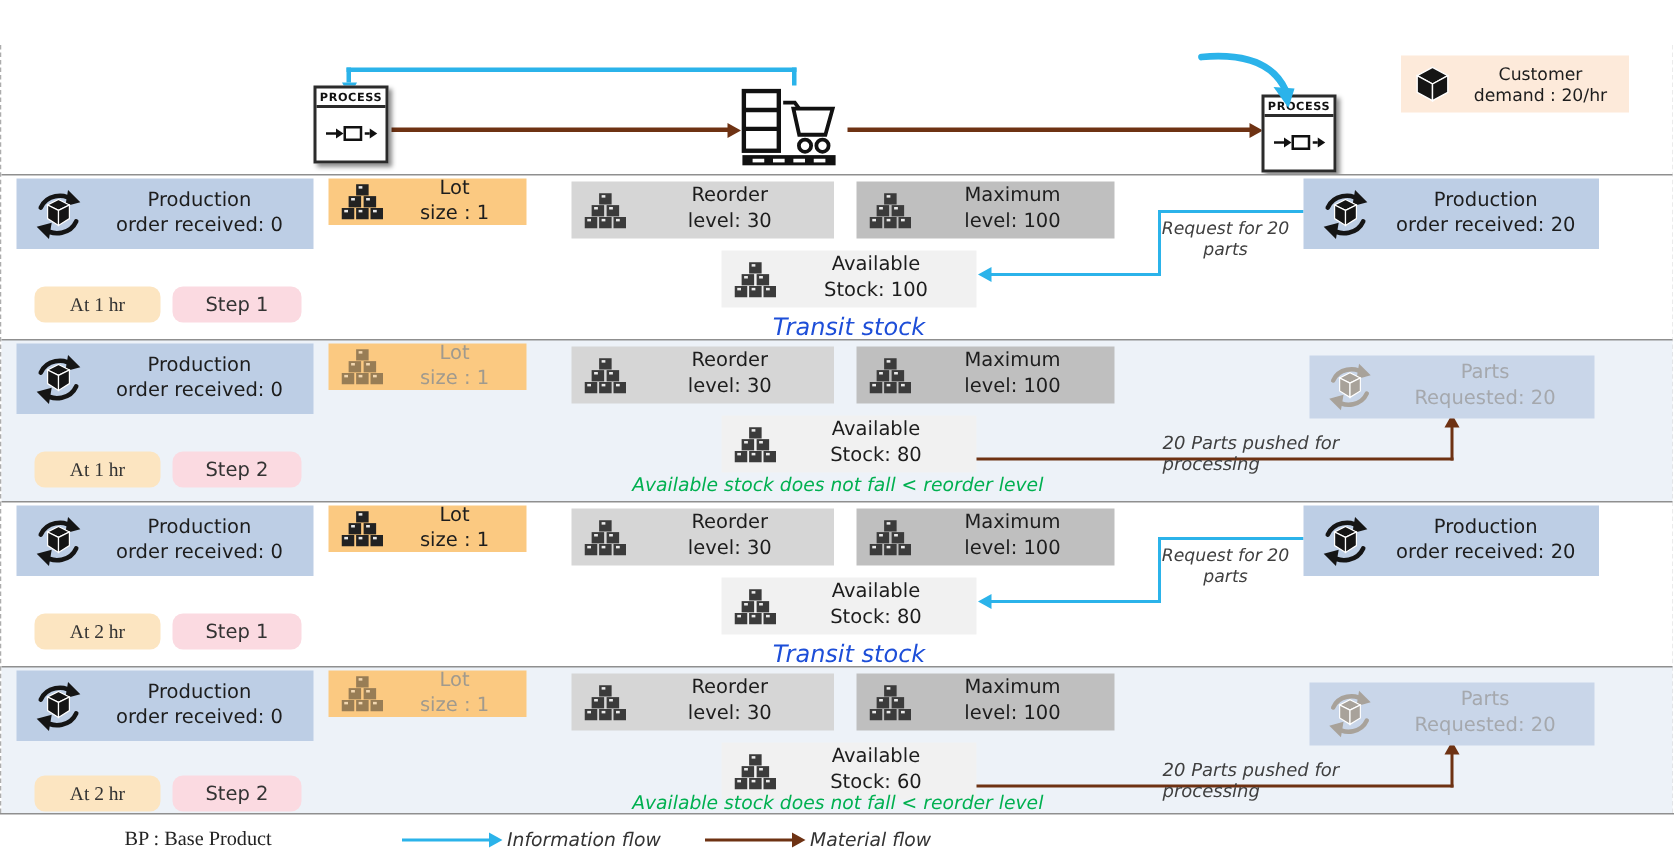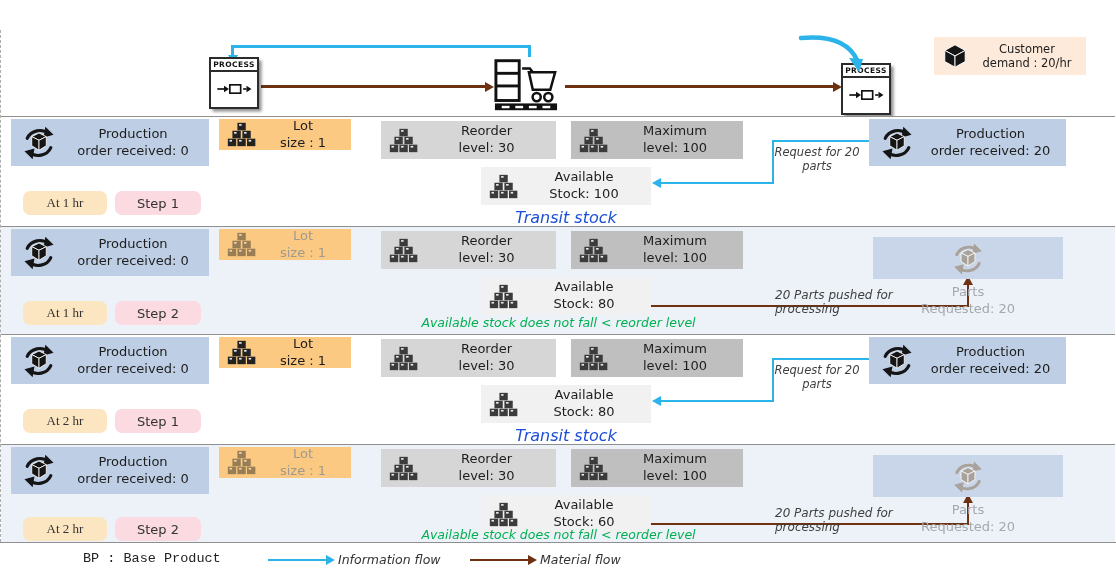--- a/index.html
+++ b/index.html
@@ -38,21 +38,21 @@
   .btxt span{display:block;}
   .prod{left:10px;top:2px;width:198px;height:47px;background:var(--boxblue);}
   .lot{left:218px;top:2px;width:132px;height:31px;background:var(--orange);}
   .lot .btxt{font-size:13px;}
   .lot.faded .btxt{color:#a09a8e;}
   .lot.faded .ico{opacity:.45;}
   .reorder{left:380px;top:4px;width:175px;height:38px;background:var(--gray1);}
   .maximum{left:570px;top:4px;width:172px;height:38px;background:var(--gray2);}
   .avail{left:480px;top:50px;width:170px;height:38px;background:var(--gray3);}
   .rprod{left:868px;top:2px;width:197px;height:47px;background:var(--boxblue);}
-  .parts{left:872px;top:10px;width:190px;height:42px;background:var(--fadedblue);flex-direction:column;}
+  .parts{left:872px;top:10px;width:190px;height:42px;background:var(--fadedblue);}
   .parts .btxt{color:#a5a8ad;}
   .parts .ico{color:#a8a29a;}
 
   .badge{position:absolute;height:24px;border-radius:7px;font-size:13px;color:#333;
          display:flex;align-items:center;justify-content:center;}
   .time{left:22px;top:74px;width:84px;background:var(--badgeor);font-family:Liberation Serif, serif;}
   .step{left:114px;top:74px;width:86px;background:var(--badgepk);}
   .r4 .time,.r4 .step{top:72px;}
 
   .note{position:absolute;font-style:italic;text-align:center;}
@@ -90,21 +90,21 @@
   .procicon svg{display:block;margin:7px auto 0;}
 
   .cart{position:absolute;left:492px;top:26px;color:#111;}
   .demand{position:absolute;left:933px;top:7px;width:152px;height:38px;background:var(--peach);
           display:flex;align-items:center;gap:8px;padding:2px 8px;}
   .demand .dtxt{font-size:11.5px;line-height:1.25;color:var(--ink);text-align:center;flex:1;}
   .demand .dtxt span{display:block;}
   .curve{position:absolute;left:792px;top:2px;}
 
   
-  .bp{position:absolute;left:83px;top:8px;font-family:Liberation Mono, monospace;
+  .bp{position:absolute;left:83px;top:8px;font-family:Liberation Serif, serif;
       font-size:13.5px;color:#222;}
   .leg-lbl{position:absolute;top:9px;font-style:italic;font-size:12.5px;color:#333;}
   .fnote{position:absolute;left:690px;top:8px;font-size:13.5px;color:#222;}
   .hidden-defs{position:absolute;width:0;height:0;overflow:hidden;}
 </style>
 </head>
 <body>
 
 <svg class="hidden-defs" aria-hidden="true">
   <defs>

